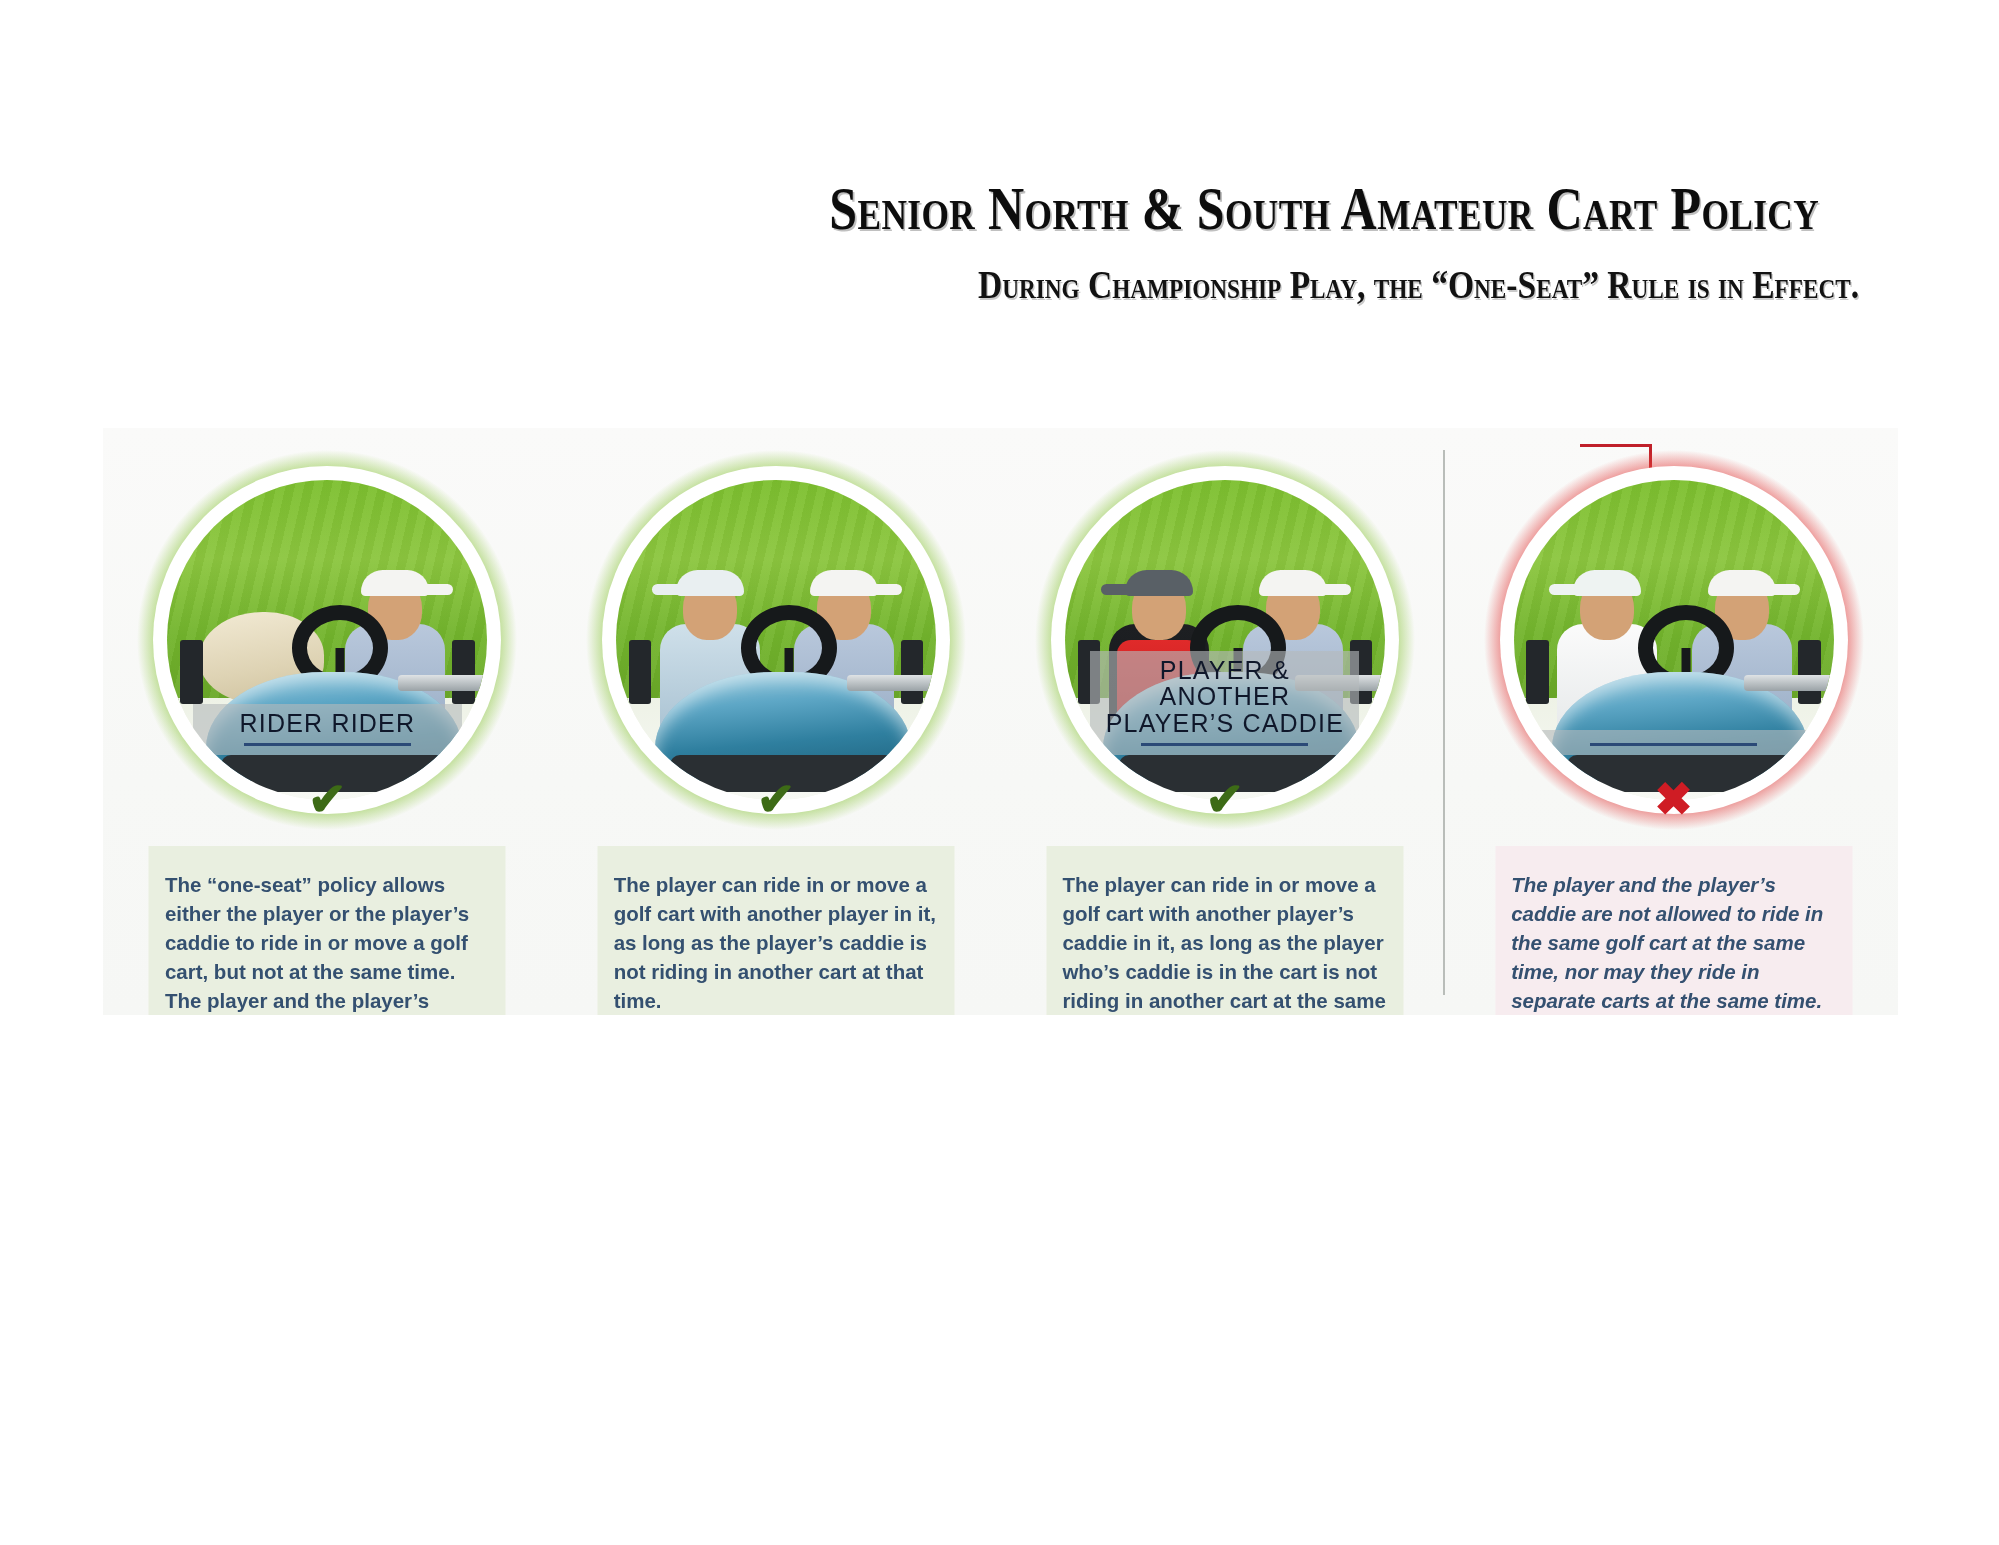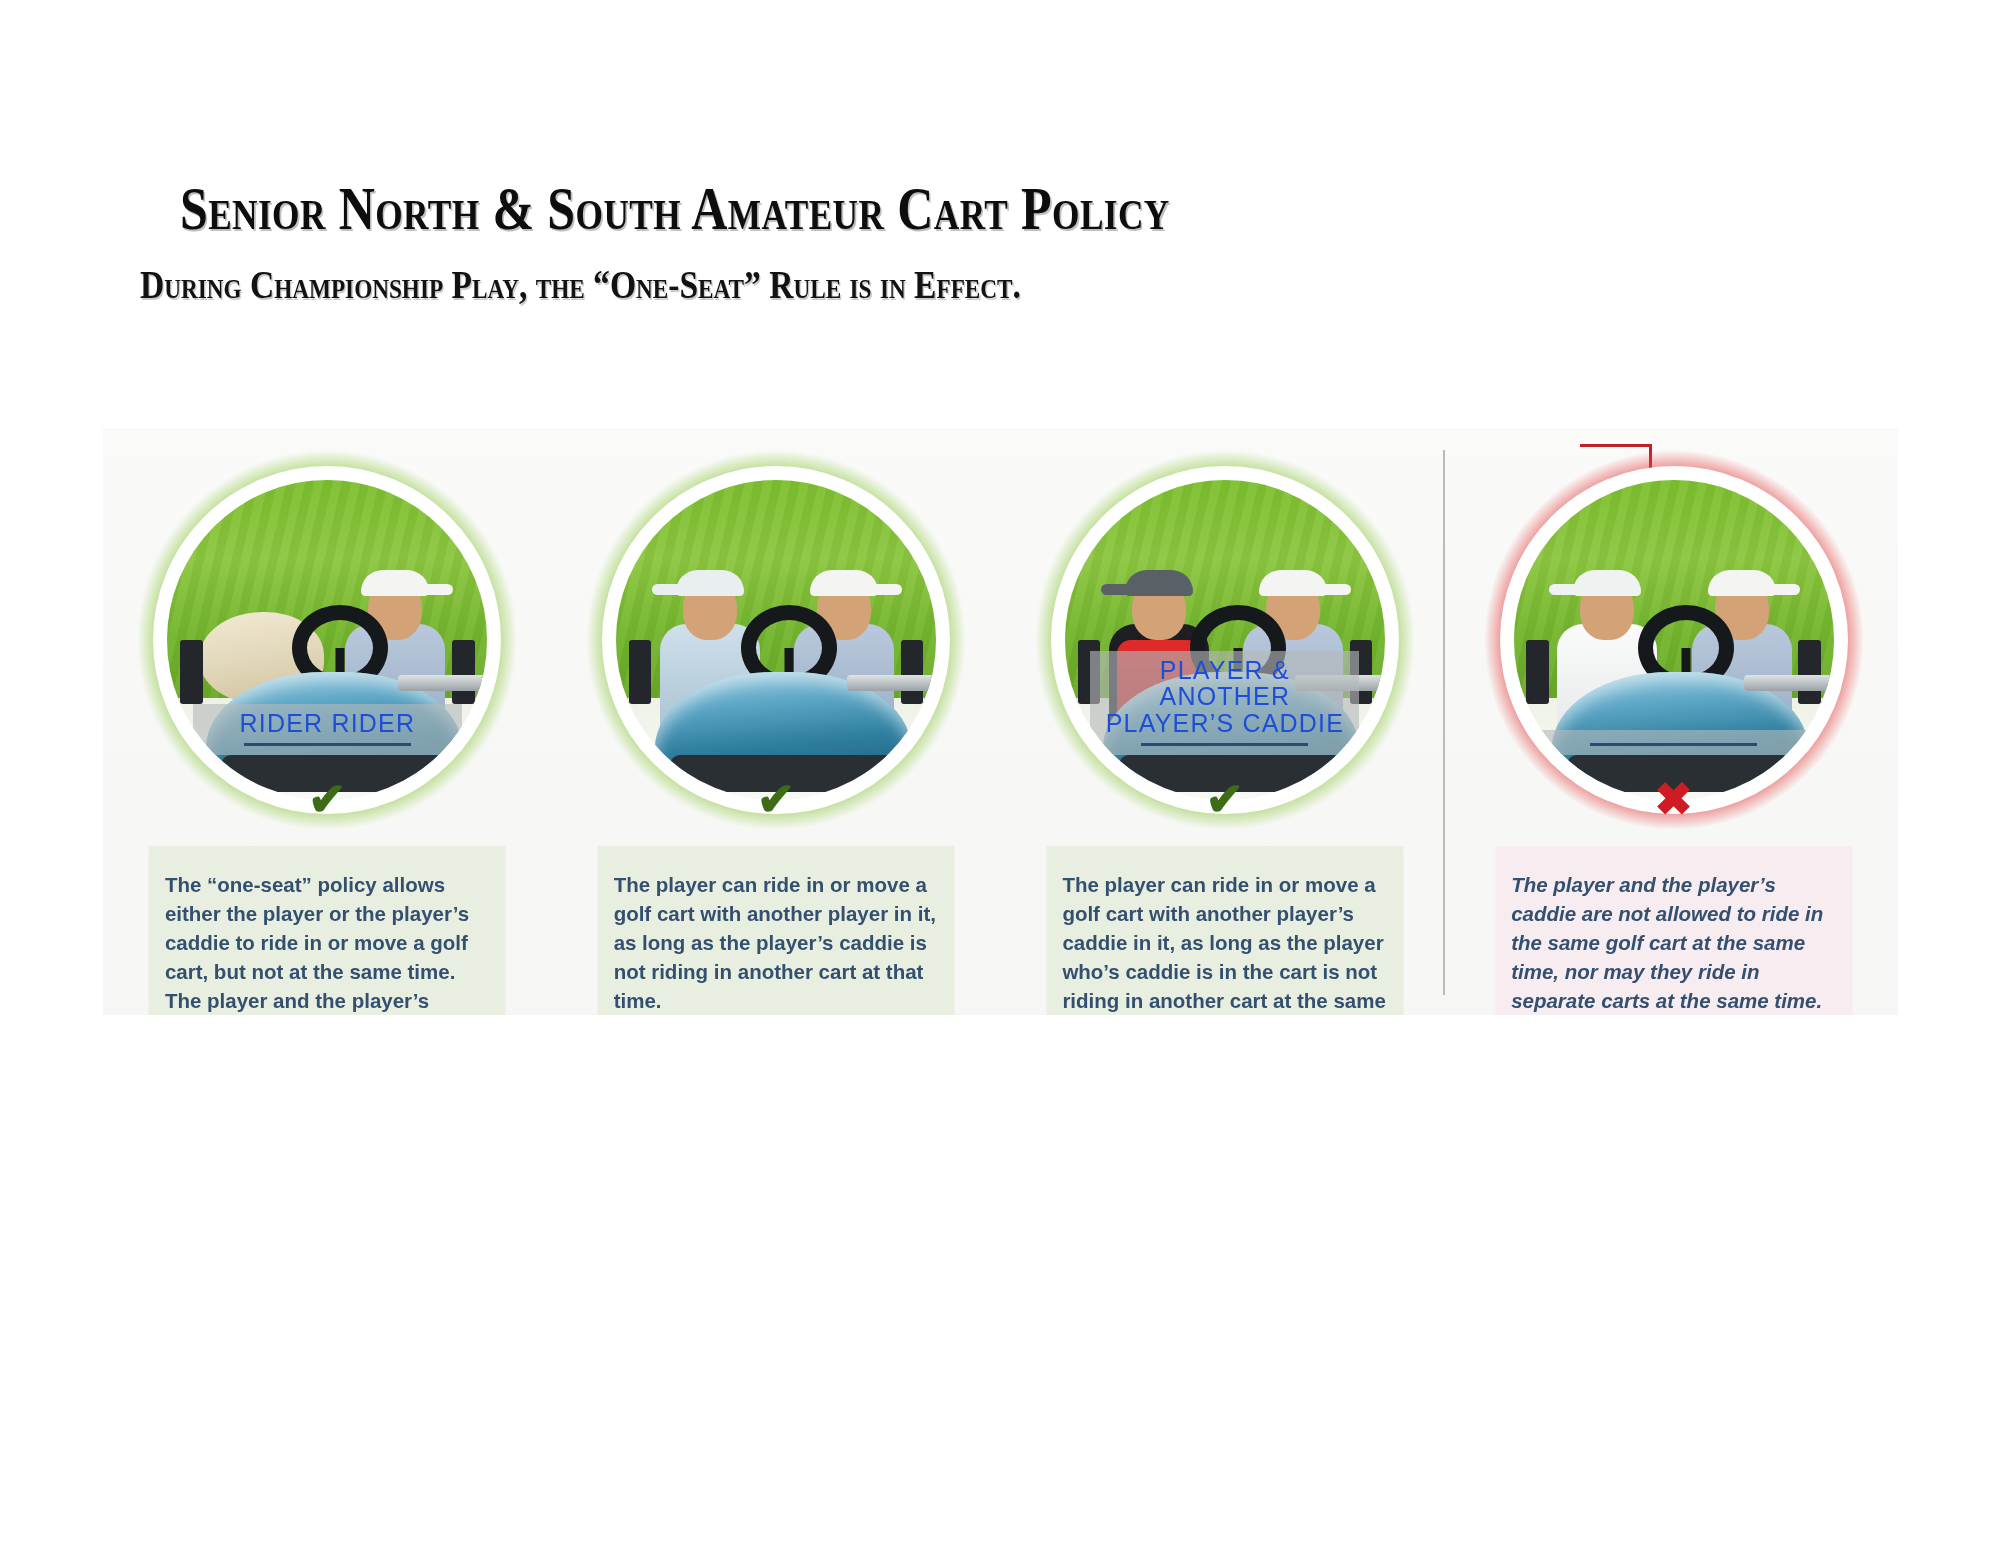--- a/index.html
+++ b/index.html
@@ -14,21 +14,21 @@
     overflow: hidden;
     position: relative;
   }
 
   
   .header {
     position: absolute;
     top: 0; left: 0;
     width: 1999px;
     padding-top: 178px;
-    text-align: left;
+    text-align: right;
   }
   .page-title {
     font-family: "Liberation Serif", serif;
     font-weight: bold;
     font-size: 61px;
     letter-spacing: 0.5px;
     color: #0d0d0d;
     line-height: 1;
     margin: 0;
     transform: scaleX(0.82);
@@ -297,21 +297,21 @@
     bottom: 14%;
     padding: 6px 4px 9px;
     background: rgba(180,186,188,0.62);
     text-align: center;
   }
   .label-band .label-text {
     font-family: "Liberation Sans", sans-serif;
     font-size: 25px;
     font-weight: normal;
     letter-spacing: 1.2px;
-    color: #1d4ed8;
+    color: #0f172a;
     line-height: 1.06;
     white-space: pre-line;
   }
   .label-rule {
     width: 64%;
     height: 3px;
     background: #2b4a77;
     margin: 7px auto 0;
   }
 

